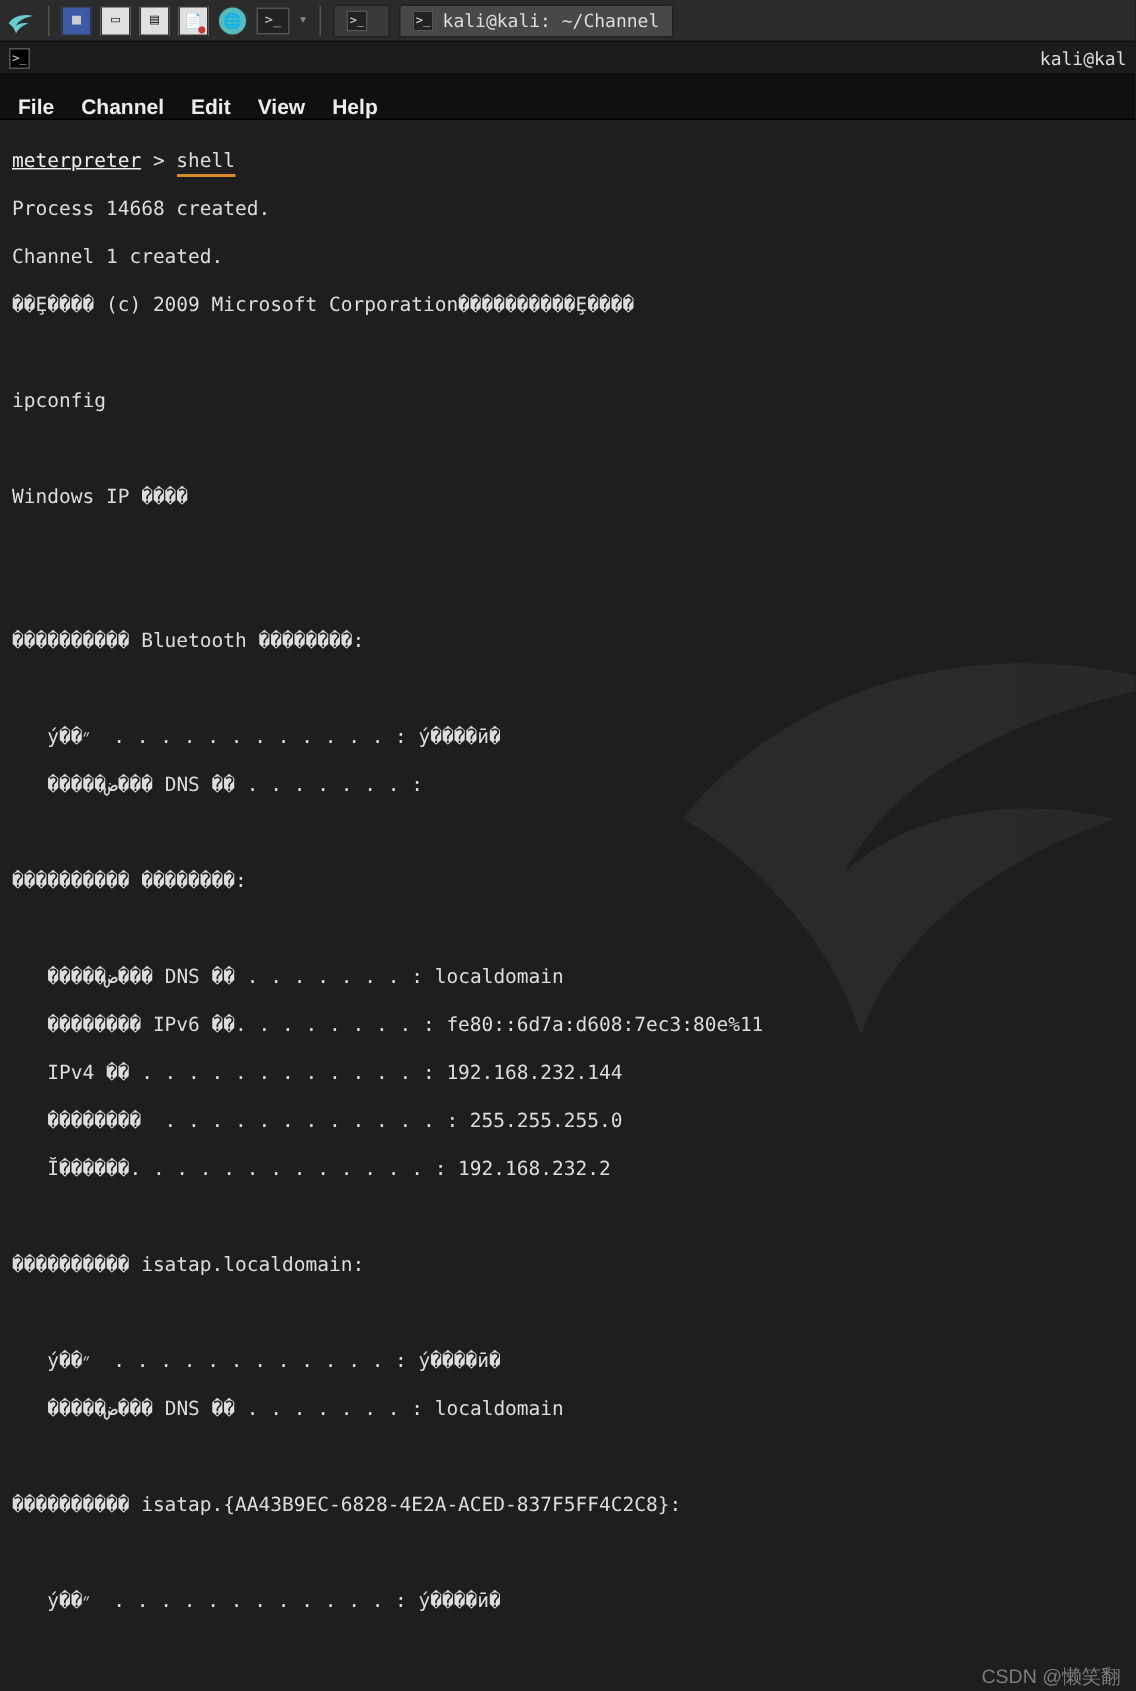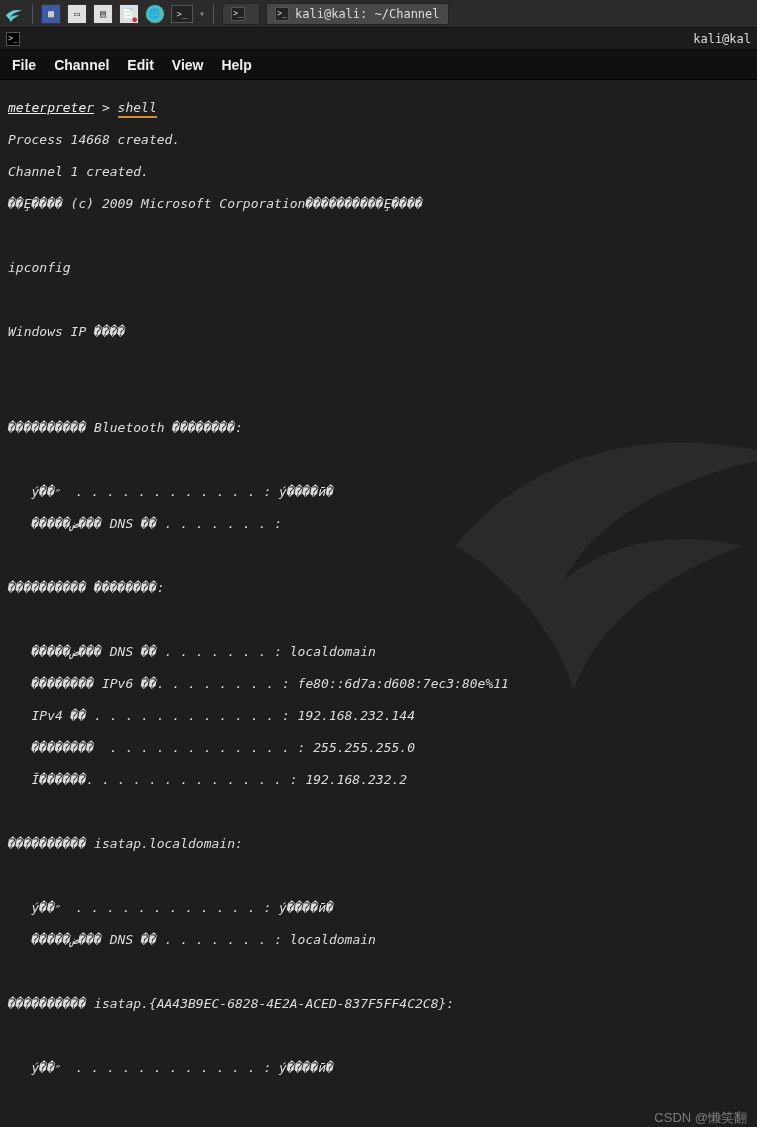--- a/index.html
+++ b/index.html
@@ -59,35 +59,35 @@
     border-bottom:1px solid #0a0a0a;
     display:flex; align-items:center; justify-content:space-between;
     padding:0 6px;
   }
   .win-titlebar .wt-icon { width:14px;height:14px;background:#000;border:1px solid #555;font-size:8px;display:flex;align-items:center;justify-content:center;color:#ccc;}
   .win-titlebar .wt-right { font-size:12px; color:#ddd;}
   
   .menubar {
     height: 30px;
     background:#101010;
-    display:flex; align-items:center; gap:18px;
+    display:flex; align-items:flex-end; gap:18px;
     padding:0 12px;
     font-family: sans-serif;
     font-size:14px; font-weight:bold; color:#eee;
     border-bottom:1px solid #000;
   }
   .menubar span { cursor:default; }
   
   .term {
     padding: 4px 8px 20px 8px;
     white-space: pre;
     line-height: 16px;
     position:relative;
   }
-  .line { white-space: pre; font-style: italic; }
+  .line { white-space: pre; }
   .prompt-m { color:#eee; text-decoration: underline; }
   .underline-orange { border-bottom:2px solid #d98a2b; padding-bottom:1px;}
   
   .watermark {
     position:absolute;
     right:10px; bottom:0;
     font-family: sans-serif;
     font-size:13px; color:rgba(200,200,200,0.55);
   }
   

